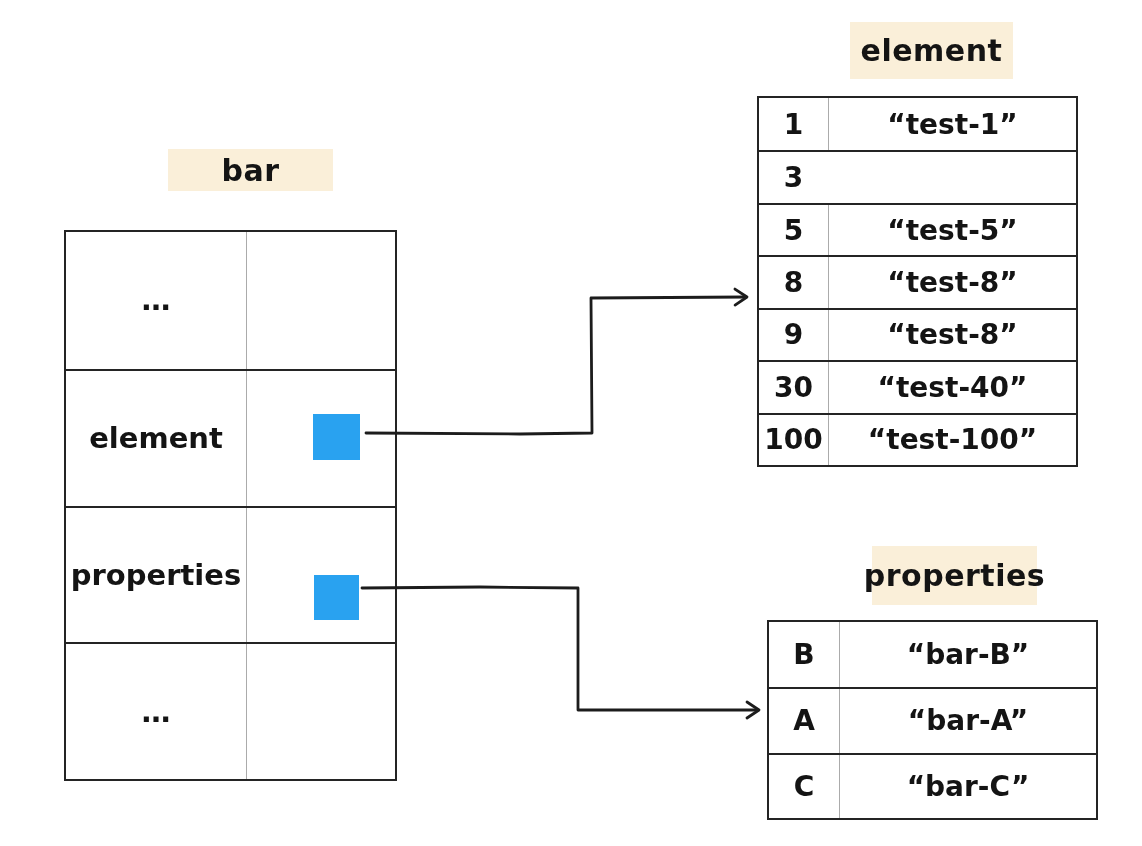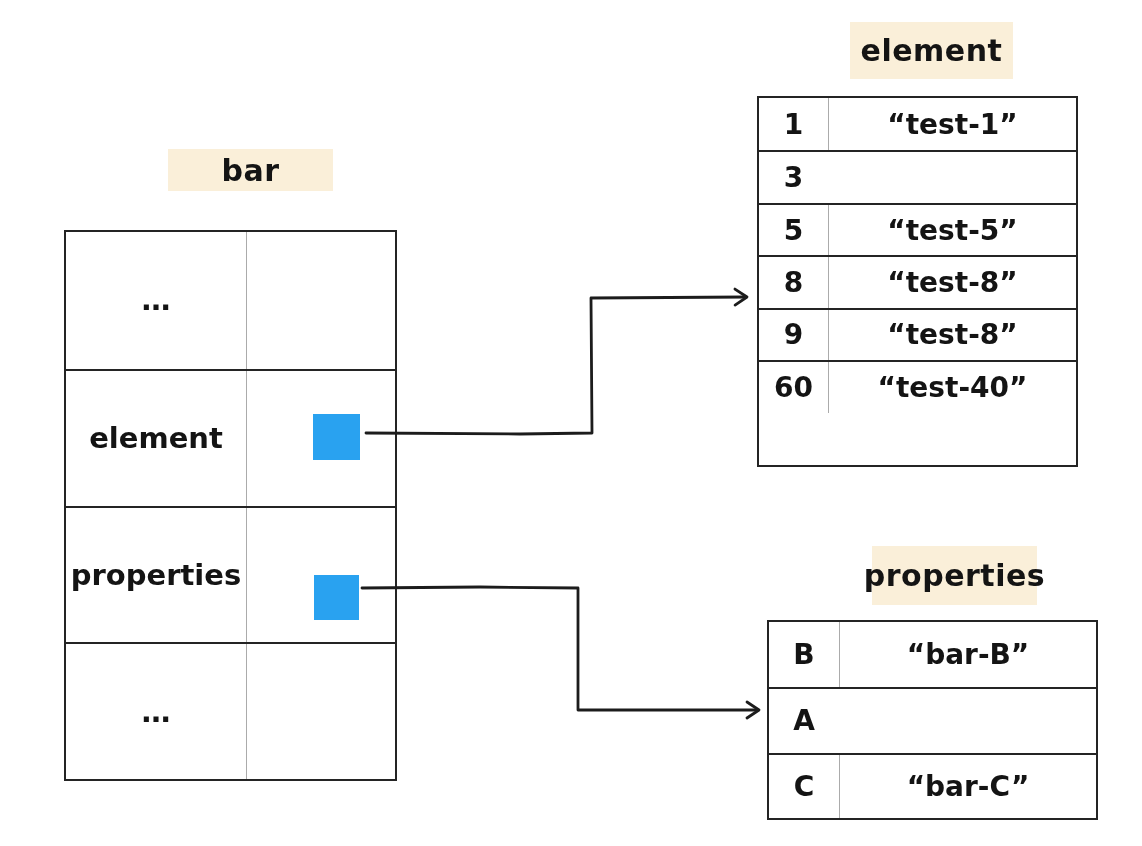--- a/index.html
+++ b/index.html
@@ -162,32 +162,37 @@
     </div>
     <div class="kv-row">
       <div class="kv-key">8</div>
       <div class="kv-value">“test-8”</div>
     </div>
     <div class="kv-row">
       <div class="kv-key">9</div>
       <div class="kv-value">“test-8”</div>
     </div>
     <div class="kv-row">
-      <div class="kv-key">60</div>
+      <div class="kv-key">30</div>
       <div class="kv-value">“test-40”</div>
+    </div>
+    <div class="kv-row">
+      <div class="kv-key">100</div>
+      <div class="kv-value">“test-100”</div>
     </div>
   </div>
 
   <div class="kv-table" id="properties-table">
     <div class="kv-row">
       <div class="kv-key">B</div>
       <div class="kv-value">“bar-B”</div>
     </div>
     <div class="kv-row">
       <div class="kv-key">A</div>
+      <div class="kv-value">“bar-A”</div>
     </div>
     <div class="kv-row">
       <div class="kv-key">C</div>
       <div class="kv-value">“bar-C”</div>
     </div>
   </div>
 
   <svg class="arrows" width="1142" height="846" viewBox="0 0 1142 846">
     <defs>
       <marker id="chevron" markerUnits="userSpaceOnUse" markerWidth="30" markerHeight="30" viewBox="-15 -15 30 30" refX="1" refY="0" orient="auto" overflow="visible">

